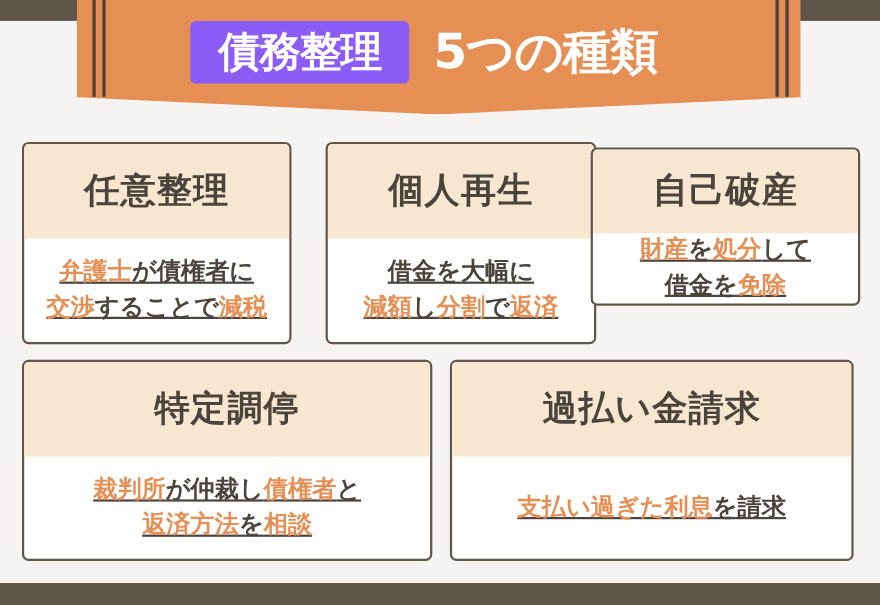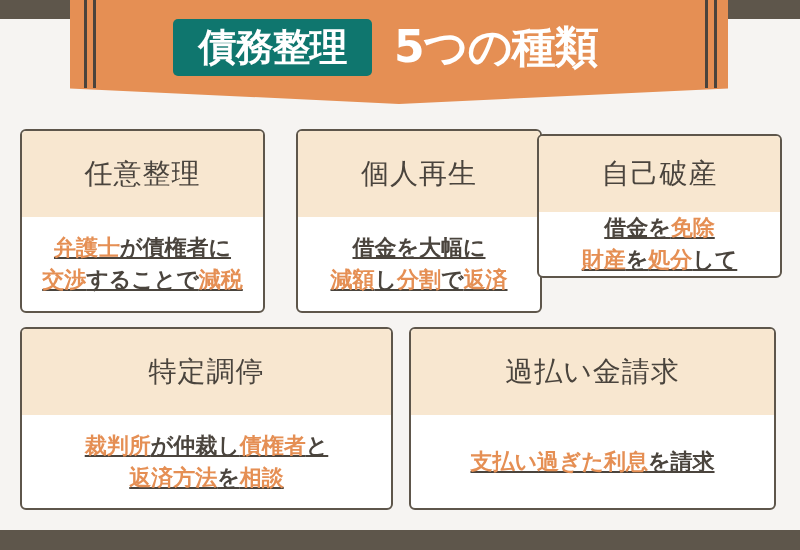--- a/index.html
+++ b/index.html
@@ -23,21 +23,21 @@
       background: #e58f54;
       clip-path: polygon(0 0, 100% 0, 100% 85%, 50% 100%, 0 85%);
       border-radius: 0 0 4px 4px;
     }
     .stripe {
       position: absolute; top: 0; width: 3px; height: 88px;
       background: #4a433c;
     }
     .badge {
       position: absolute; left: 173px; top: 19px; width: 199px; height: 57px;
-      background: #0f766e; border-radius: 5px;
+      background: #8b5cf6; border-radius: 5px;
       color: #ffffff; font-weight: bold; font-size: 38px;
       display: flex; align-items: center; justify-content: center;
       letter-spacing: -1px;
     }
     .title-main {
       position: absolute; left: 394px; top: 18px; height: 58px;
       color: #ffffff; font-weight: bold; font-size: 44px;
       display: flex; align-items: center;
       letter-spacing: -1px;
     }
@@ -46,21 +46,21 @@
       border: 2px solid #5e564b;
       border-radius: 6px;
       background: #ffffff;
       overflow: hidden;
       display: flex; flex-direction: column;
     }
     .card-head {
       background: #f8e7d0;
       height: 86px;
       display: flex; align-items: center; justify-content: center;
-      font-size: 28px; font-weight: normal; color: #4a443d;
+      font-size: 32px; font-weight: bold; color: #4a443d;
       letter-spacing: 1px;
     }
     .card-body {
       flex: 1;
       display: flex; flex-direction: column; align-items: center; justify-content: center;
       font-size: 22px; font-weight: bold; line-height: 32px; color: #4a443d;
       text-align: center;
       text-decoration: underline;
     }
     .card-body .line { white-space: nowrap; }
@@ -102,24 +102,24 @@
     <div class="line">
       <span class="hl">減額</span><span>し</span><span class="hl">分割</span><span>で</span><span class="hl">返済</span>
     </div>
   </div>
 </div>
 
 <div class="card" style="left:537px; top:134px; width:245px; height:144px;">
   <div class="card-head">自己破産</div>
   <div class="card-body">
     <div class="line">
-      <span>借金を</span><span class="hl">免除</span>
+      <span class="hl">財産</span><span>を</span><span class="hl">処分</span><span>して</span>
     </div>
     <div class="line">
-      <span class="hl">財産</span><span>を</span><span class="hl">処分</span><span>して</span>
+      <span>借金を</span><span class="hl">免除</span>
     </div>
   </div>
 </div>
 
 <div class="card" style="left:20px; top:327px; width:373px; height:183px;">
   <div class="card-head">特定調停</div>
   <div class="card-body">
     <div class="line">
       <span class="hl">裁判所</span><span>が仲裁し</span><span class="hl">債権者</span><span>と</span>
     </div>

